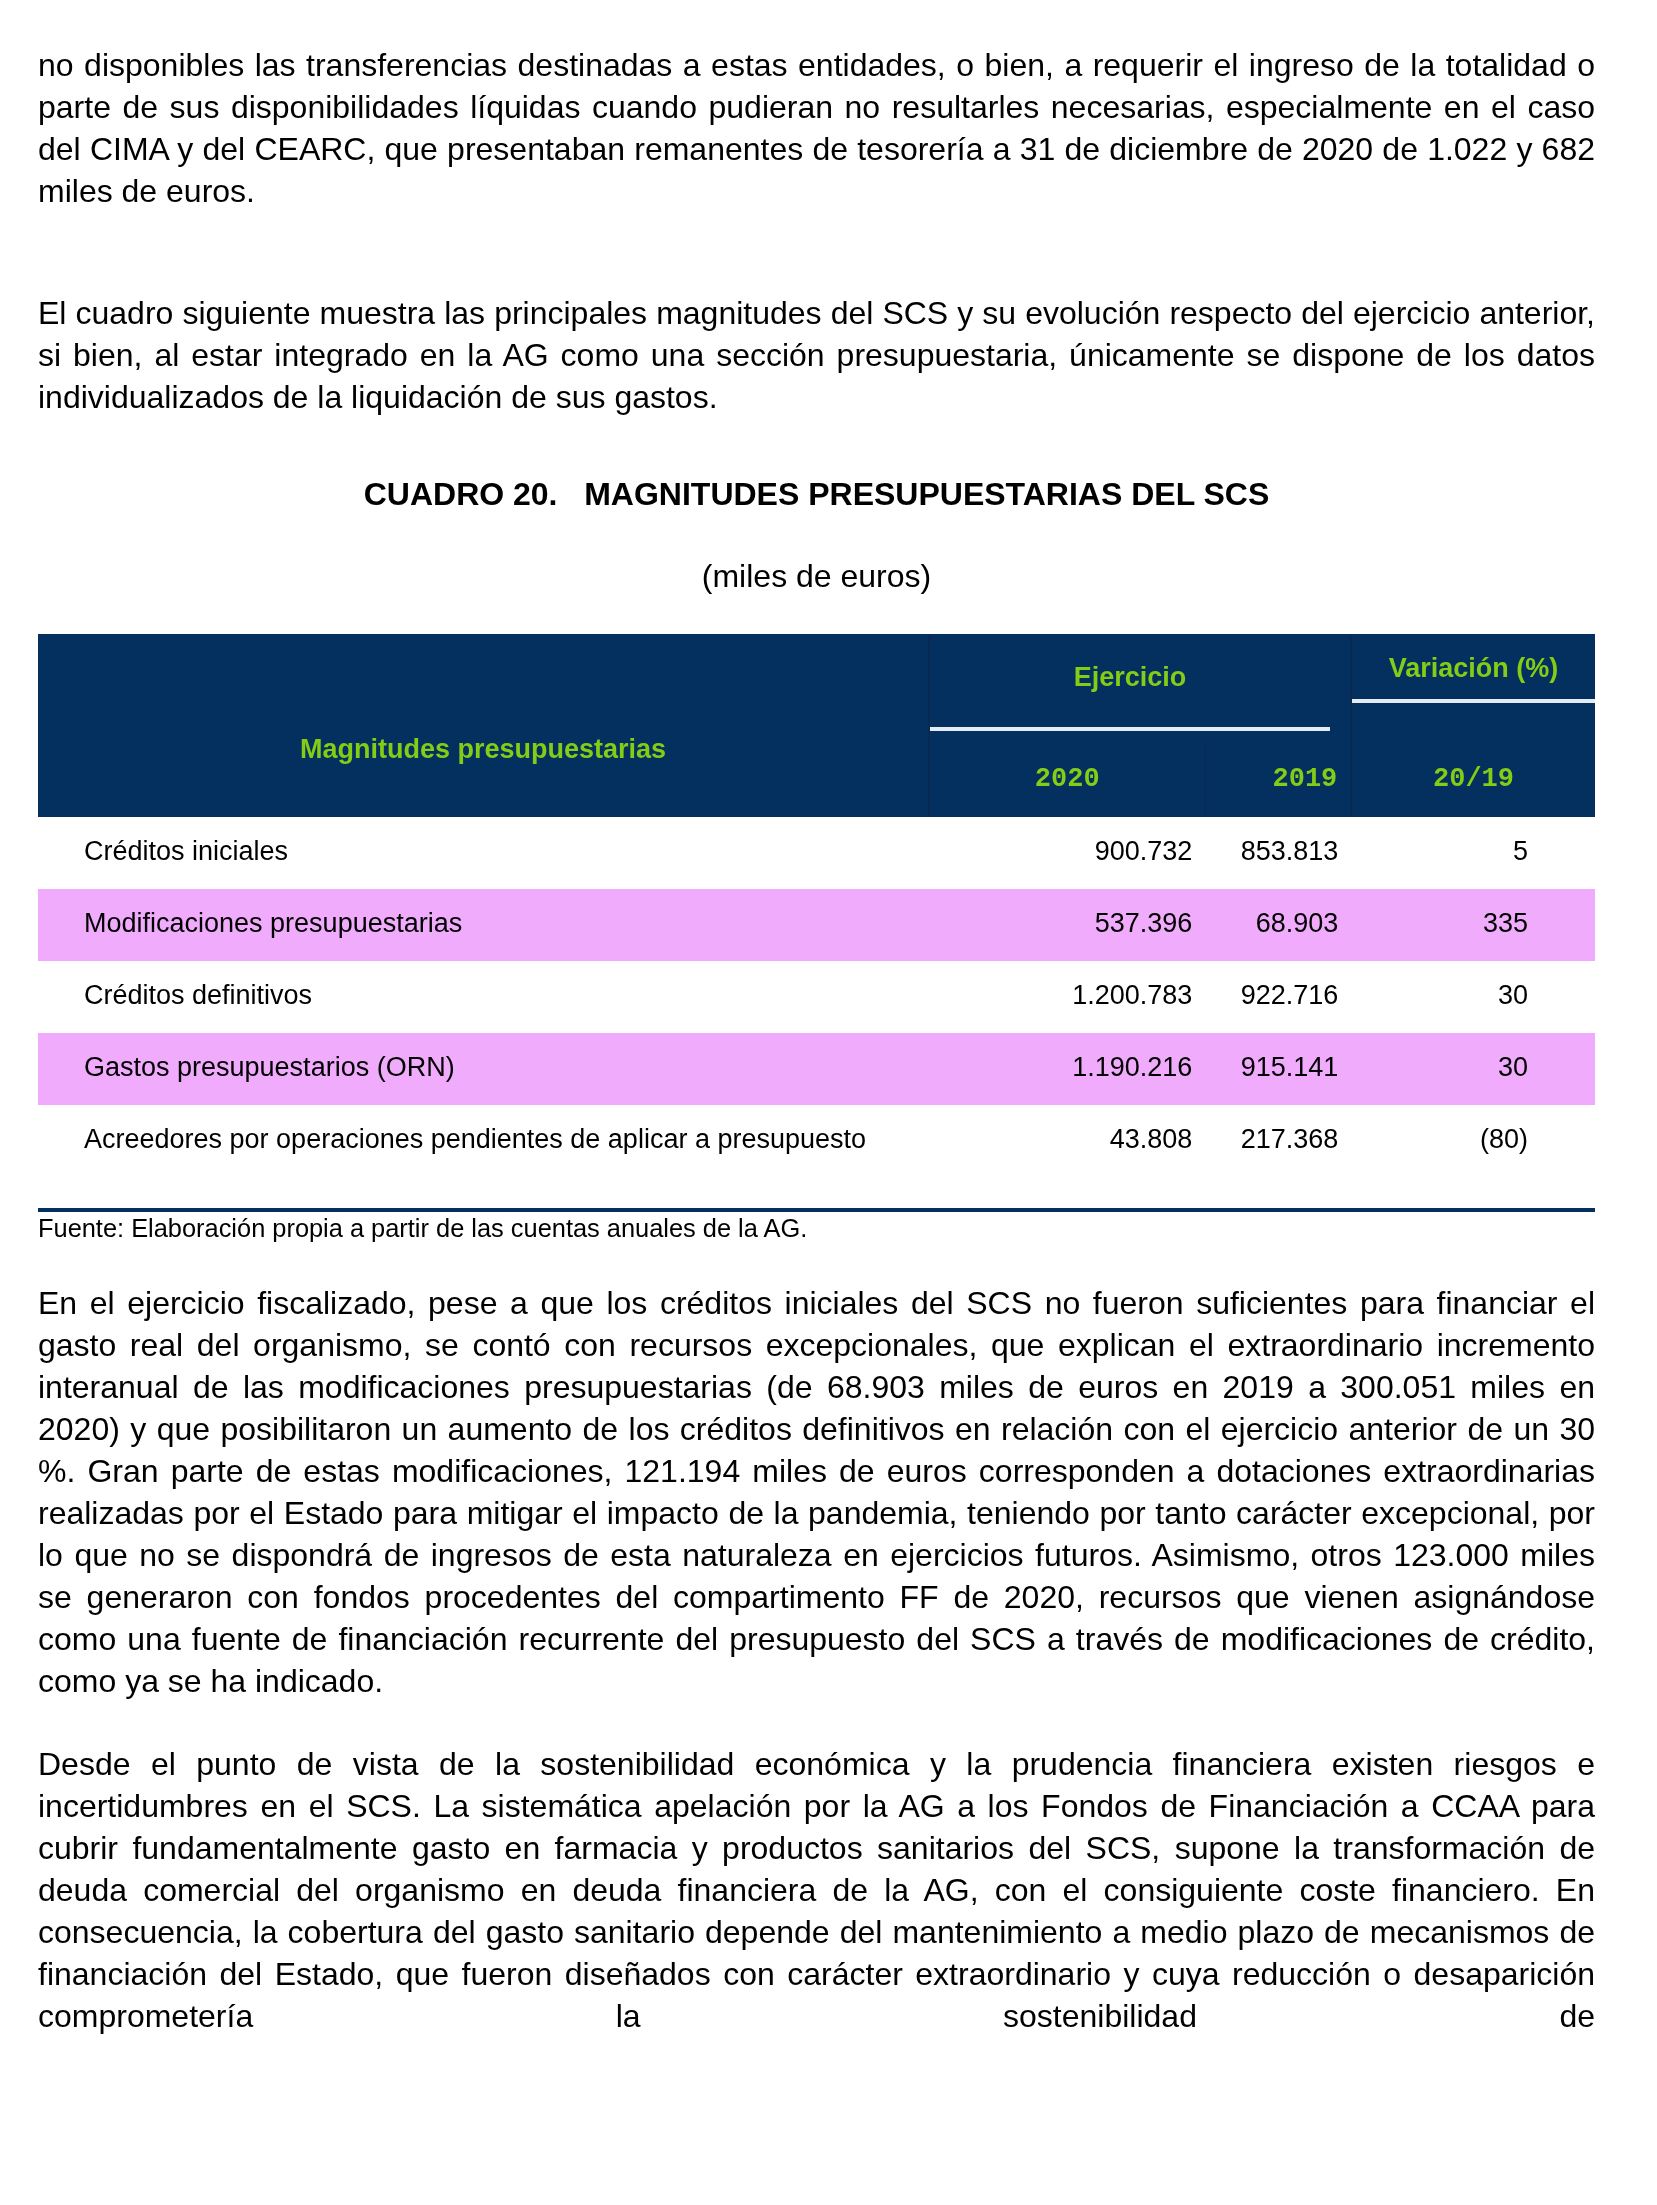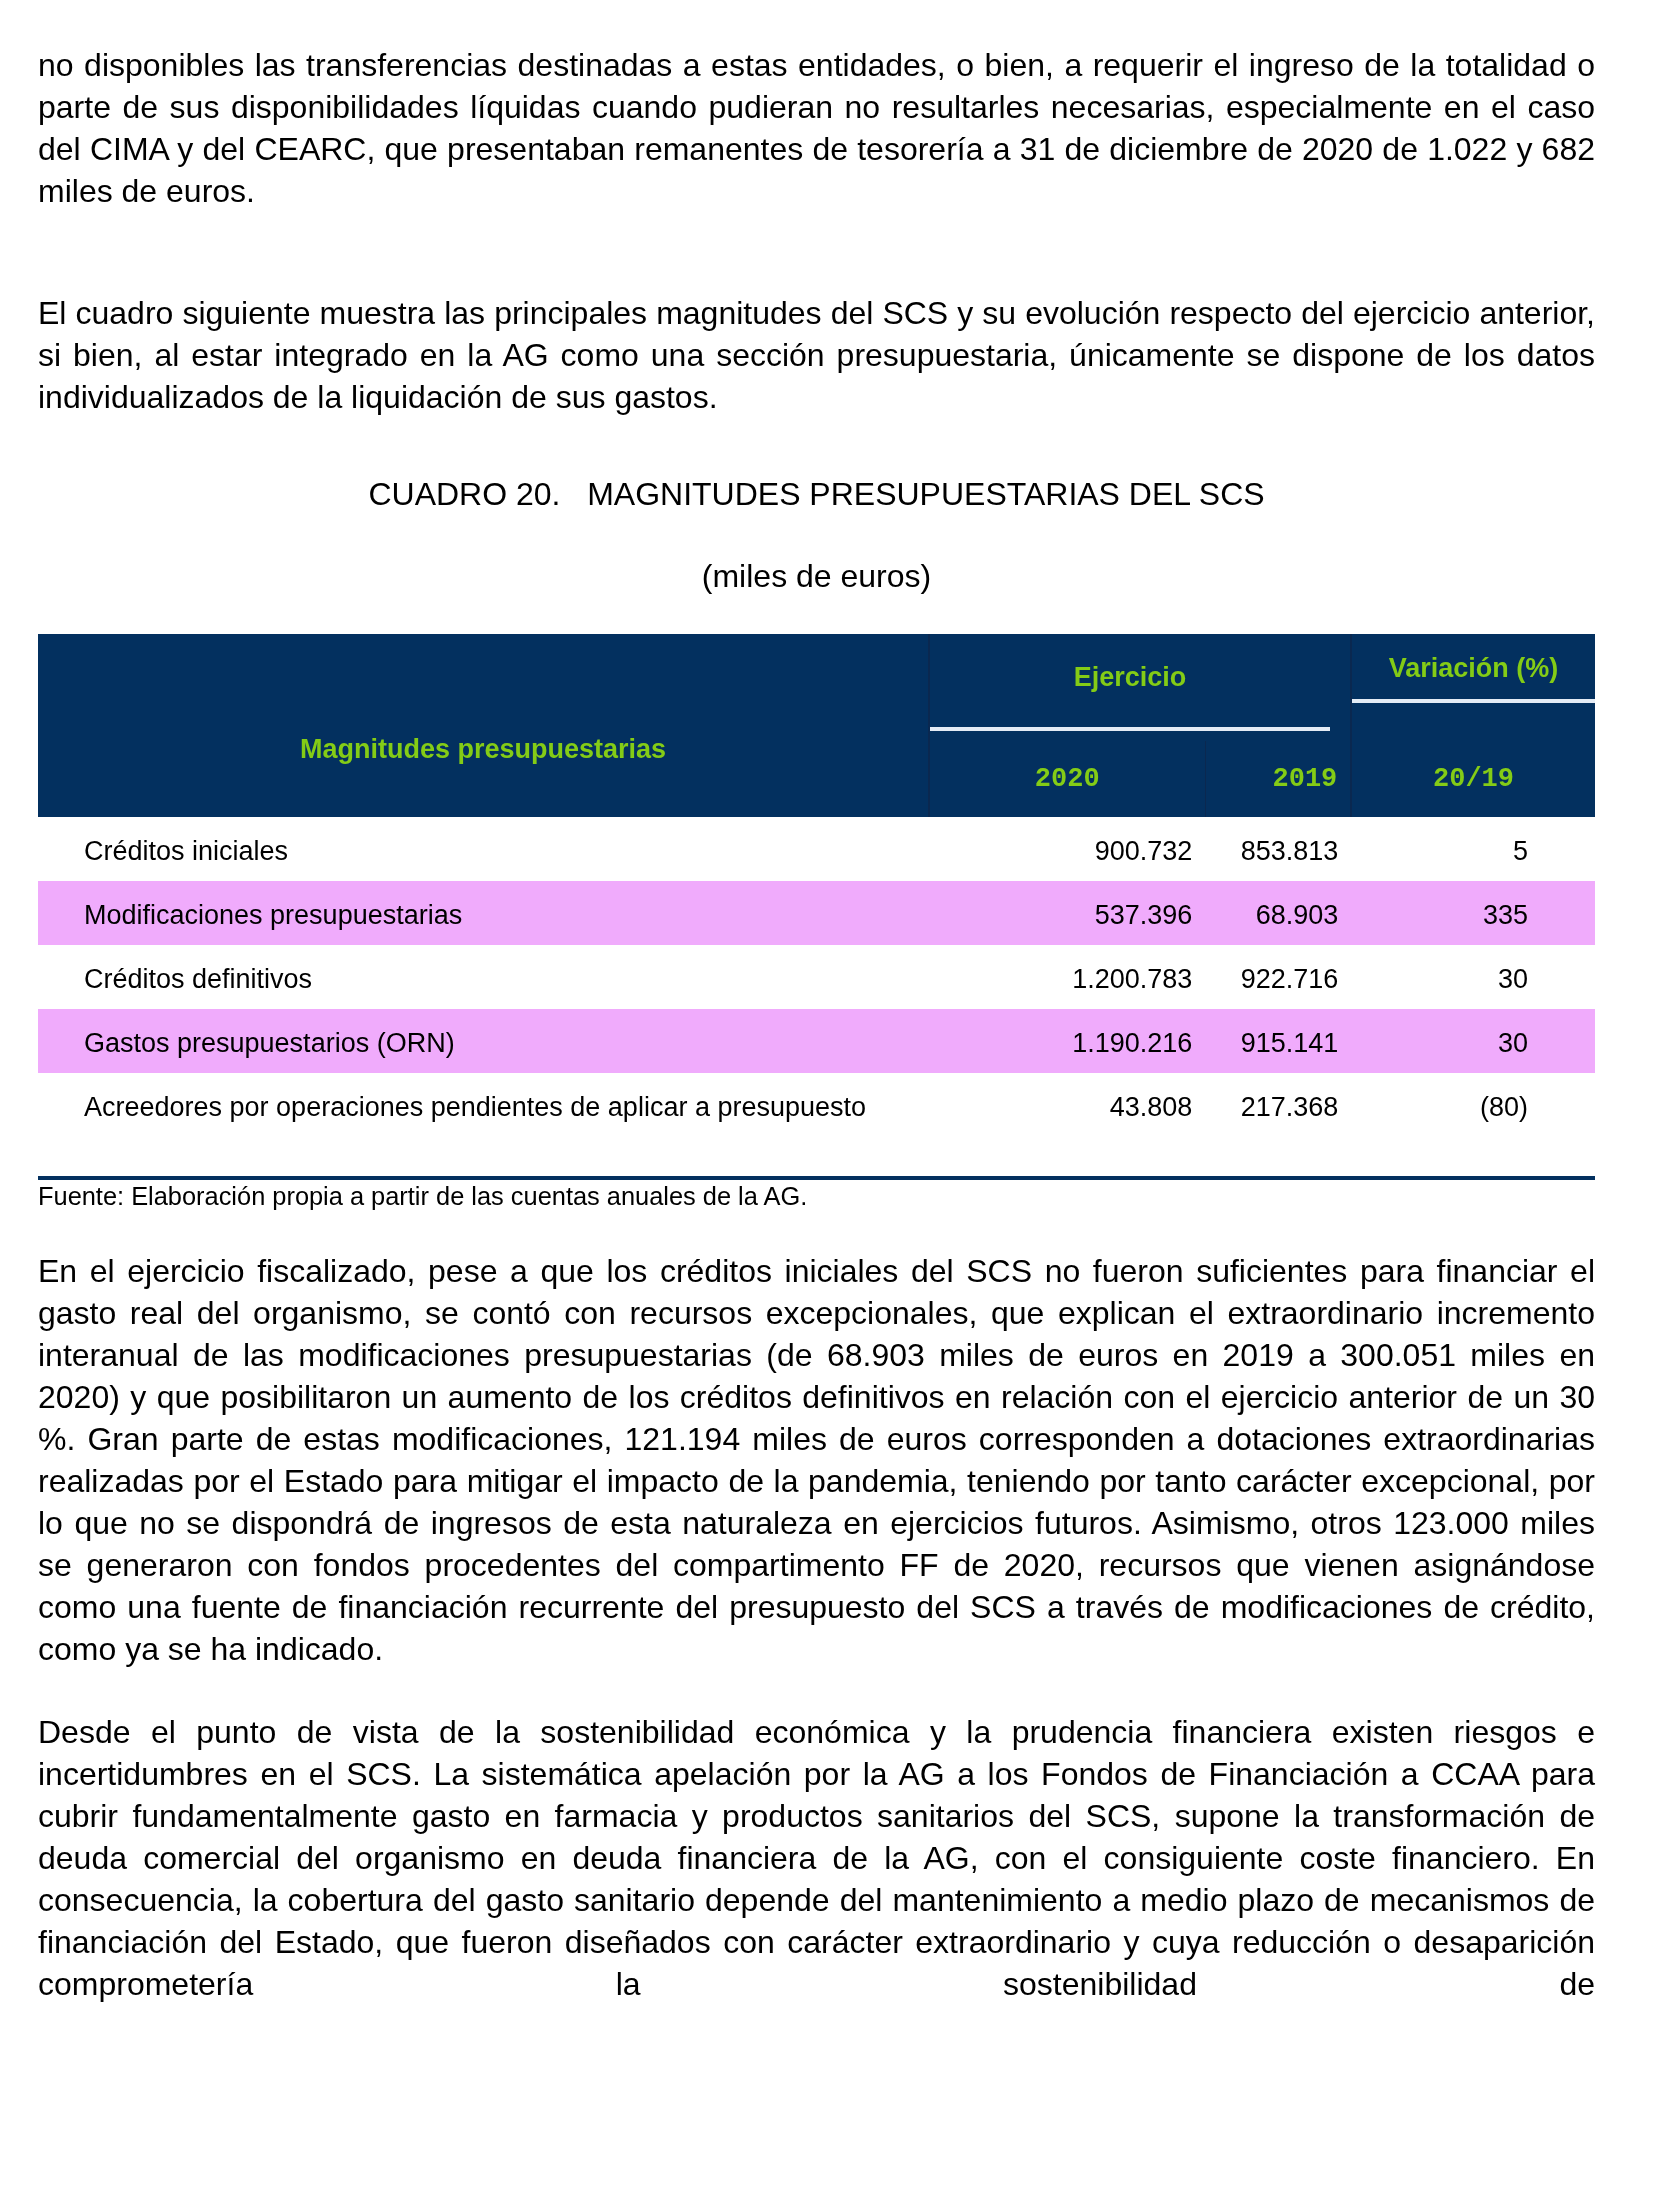--- a/index.html
+++ b/index.html
@@ -2,28 +2,28 @@
 <html style="font-size:12.7px"><head>
 <meta charset="utf-8">
 <style>
   html, body { margin:0; padding:0; background:#ffffff; }
   body { width:1658px; height:2205px; position:relative; overflow:hidden;
          font-family:"Liberation Sans", sans-serif; color:#000; }
   .page { position:absolute; left:38px; top:44px; width:1557px; }
   .para { font-size:32px; line-height:42px; text-align:justify; margin:0; }
   .para.last-left { text-align-last:left; }
   .heading { font-size:32px; font-weight:bold; font-style:italic; margin:0; line-height:41px; }
-  .table-title { font-size:32px; font-weight:normal; text-align:center; margin:0; line-height:41px; white-space:pre; }
+  .table-title { font-size:32px; font-weight:bold; text-align:center; margin:0; line-height:41px; white-space:pre; }
   .table-unit { font-size:32px; text-align:center; margin:1px; line-height:41px; }
   table.data { border-collapse:collapse; width:1557px; table-layout:fixed; }
   table.data th { background:#03305f; color:#84cc16; font-weight:bold; font-size:27px; line-height:33px; padding:0; }
   table.data td { font-size:27px; line-height:33px; padding:0; vertical-align:top; }
   .hdr-top th { height:107px; }
   .hdr-bot th { height:76px;font-family:Liberation Mono, monospace; }
-  tr.row td { height:64px; }
+  tr.row td { height:72px; }
   tr.row td .cell { padding-top:17.5px; }
   tr.alt td { background:#f0abfc; }
   td.label { padding-left:46px !important; padding-right:16px !important; }
   td.label .cell { text-align:justify; text-align-last:left; }
   td.num .cell { text-align:right; padding-right:12.7px; }
   td.var .cell { text-align:right; padding-right:67px; }
   tr.last td { height:103px; border-bottom:4px solid #03305f; }
   .source { font-size:25.4px; line-height:32px; margin:0; }
 </style>
 </head>

